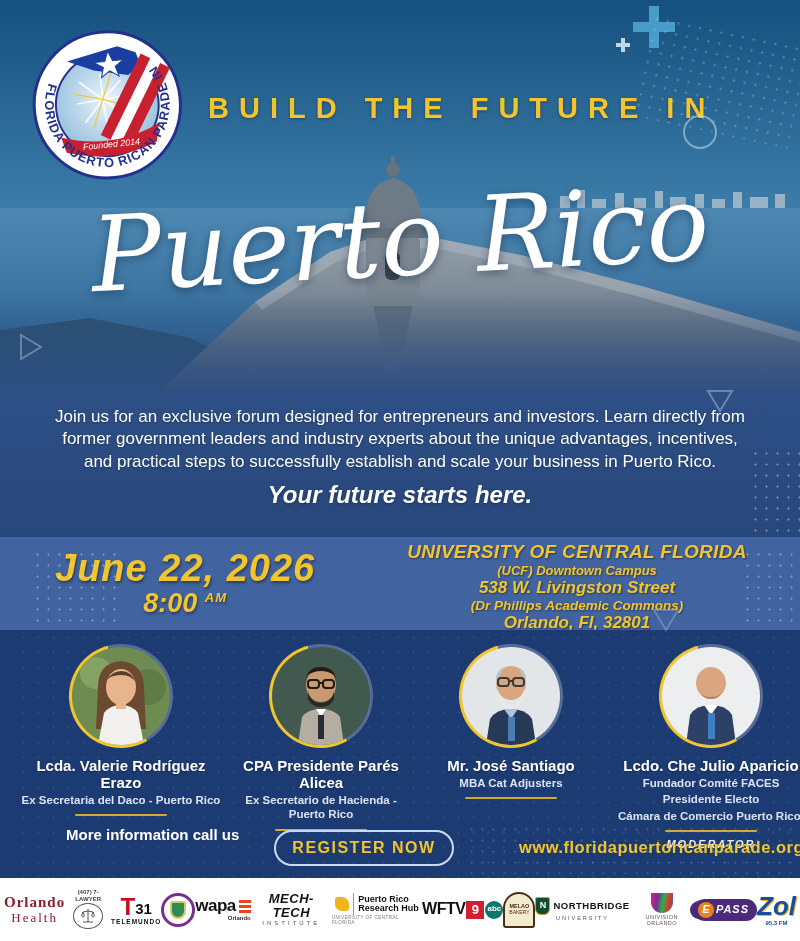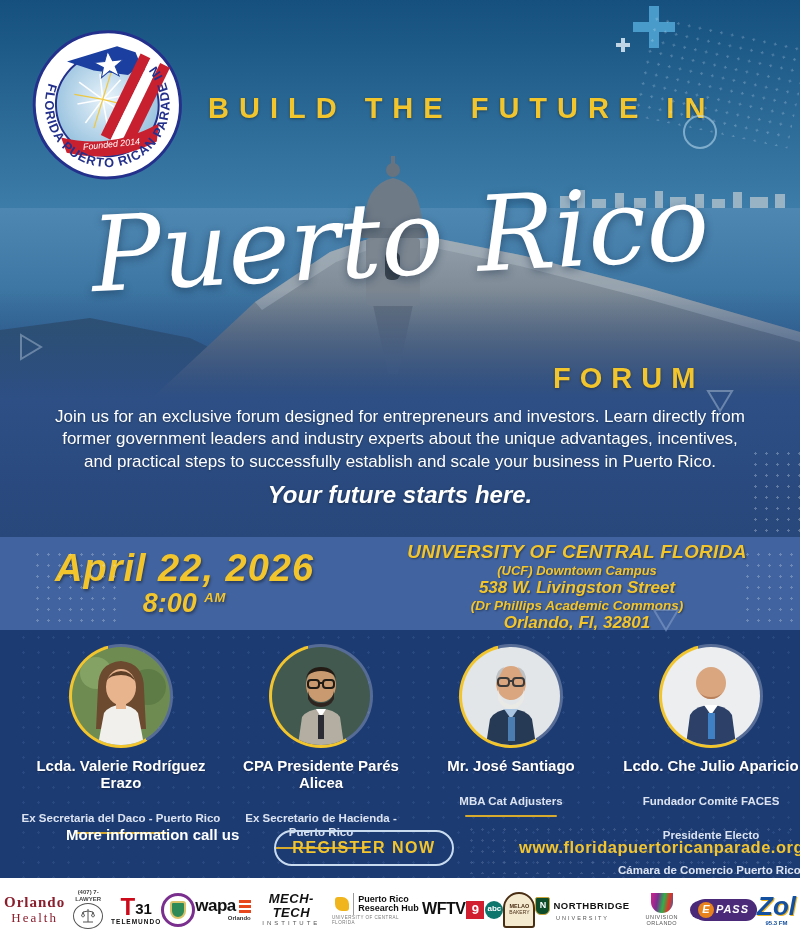--- a/index.html
+++ b/index.html
@@ -53,21 +53,21 @@
     background-image:radial-gradient(rgba(110,150,215,.14) 1.3px,transparent 1.4px);
     background-size:15px 15px;}
   .speaker-grid{position:absolute;top:14px;left:0;width:800px;display:grid;
     grid-template-columns:210px 190px 190px 210px;justify-content:center;}
   .speaker{display:flex;flex-direction:column;align-items:center;text-align:center;}
   .avatar-ring{width:104px;height:104px;border-radius:50%;padding:3px;
     background:conic-gradient(from 150deg,var(--gold) 0deg 195deg,rgba(255,255,255,.25) 195deg 360deg);}
   .avatar{width:98px;height:98px;border-radius:50%;overflow:hidden;display:block;}
   .speaker-name{margin-top:9px;color:#fff;font-size:15px;font-weight:bold;
     text-shadow:0 1px 2px rgba(0,0,0,.4);}
-  .speaker-title{color:#dbe3f0;font-size:11.5px;font-weight:600;margin-top:20px;line-height:1.25;}
+  .speaker-title{color:#dbe3f0;font-size:11.5px;font-weight:600;margin-top:2px;line-height:1.25;}
   .speaker-rule{width:92px;height:2px;background:#d7aa2e;margin-top:7px;border-radius:1px;}
   .speaker-role{margin-top:6px;color:#e9eef7;font-size:11px;font-weight:bold;
     font-style:italic;letter-spacing:2px;}
 
   
   .contact-row{position:absolute;top:188px;left:0;width:800px;height:60px;}
   .contact-info{position:absolute;left:50px;top:8px;color:#fff;}
   .contact-label{font-size:15px;font-weight:600;}
   .contact-phone{font-size:22px;font-weight:800;letter-spacing:.5px;margin-top:1px;}
   .register-btn{position:absolute;left:258px;top:12px;width:180px;height:36px;
@@ -248,21 +248,20 @@
       <path d="M30 116 Q 80 134 130 112 L126 130 Q 80 148 34 132 Z" fill="#C8202F"></path>
       <text x="80" y="131" text-anchor="middle" font-size="9" font-style="italic" fill="#fff">Founded 2014</text>
       <path id="ringPath" d="M 25.4 56.5 A 63 63 0 1 0 134.6 56.5" fill="none"></path>
       <text font-size="13" font-weight="bold" fill="#23308C" letter-spacing="1">
         <textPath href="#ringPath" startOffset="4">FLORIDA PUERTO RICAN PARADE INC.</textPath>
       </text>
     </svg>
 
     <div class="kicker">BUILD THE FUTURE IN</div>
     <div class="script-title">Puerto Rico</div>
-    <div class="forum">FORUM</div>
 
     <svg class="decor" style="top:6px;left:633px" width="42" height="42">
       <path d="M16 0 h10 v16 h16 v10 h-16 v16 h-10 v-16 h-16 v-10 h16 Z" fill="#4FA3D1" opacity=".9"></path>
     </svg>
     <svg class="decor" style="top:38px;left:616px" width="14" height="14">
       <path d="M5 0 h4 v5 h5 v4 h-5 v5 h-4 v-5 h-5 v-4 h5 Z" fill="#DDEBF7" opacity=".85"></path>
     </svg>
     <svg class="decor" style="top:112px;left:680px" width="40" height="40">
       <circle cx="20" cy="20" r="16" fill="none" stroke="#BFE0F2" stroke-width="2" opacity=".55"></circle>
     </svg>
@@ -276,21 +275,21 @@
     <p>Join us for an exclusive forum designed for entrepreneurs and investors. Learn directly from former government leaders and industry experts about the unique advantages, incentives, and practical steps to successfully establish and scale your business in Puerto Rico.</p>
     <div class="tagline">Your future starts here.</div>
     <svg class="decor" style="top:-12px;left:705px" width="30" height="26">
       <polygon points="3,3 27,3 15,23" fill="none" stroke="#C9D8E6" stroke-width="2" opacity=".4"></polygon>
     </svg>
     <div class="dots" style="top:48px;left:750px;width:50px;height:85px;opacity:.55"></div>
   </div>
 
   <div class="venue-band">
     <div class="date-block">
-      <div class="date-line">April 22, 2026</div>
+      <div class="date-line">June 22, 2026</div>
       <div class="time-line">
         <span>8:00</span>
         <span class="meridiem">AM</span>
       </div>
     </div>
     <div class="venue-block">
       <div class="venue-name">UNIVERSITY OF CENTRAL FLORIDA</div>
       <div class="venue-campus">(UCF) Downtown Campus</div>
       <div class="venue-street">538 W. Livingston Street</div>
       <div class="venue-building">(Dr Phillips Academic Commons)</div>

